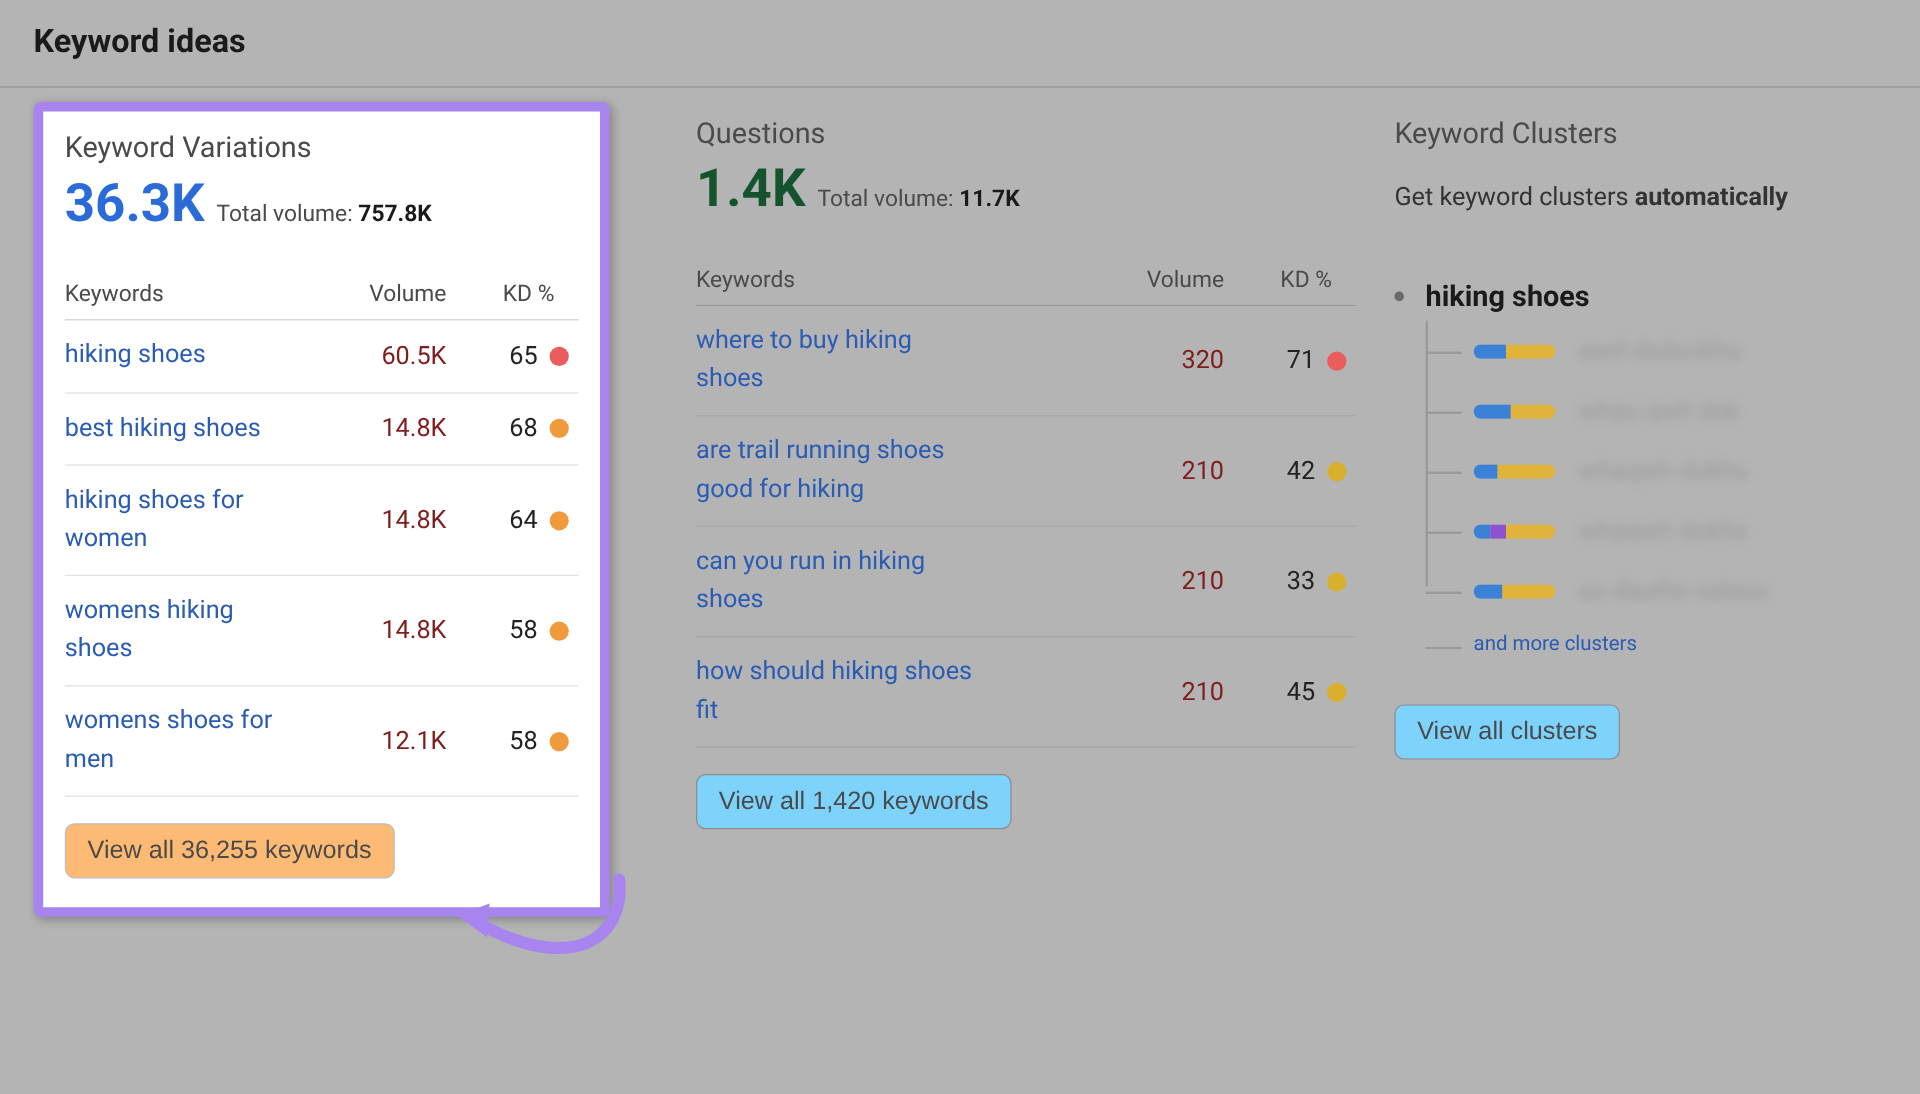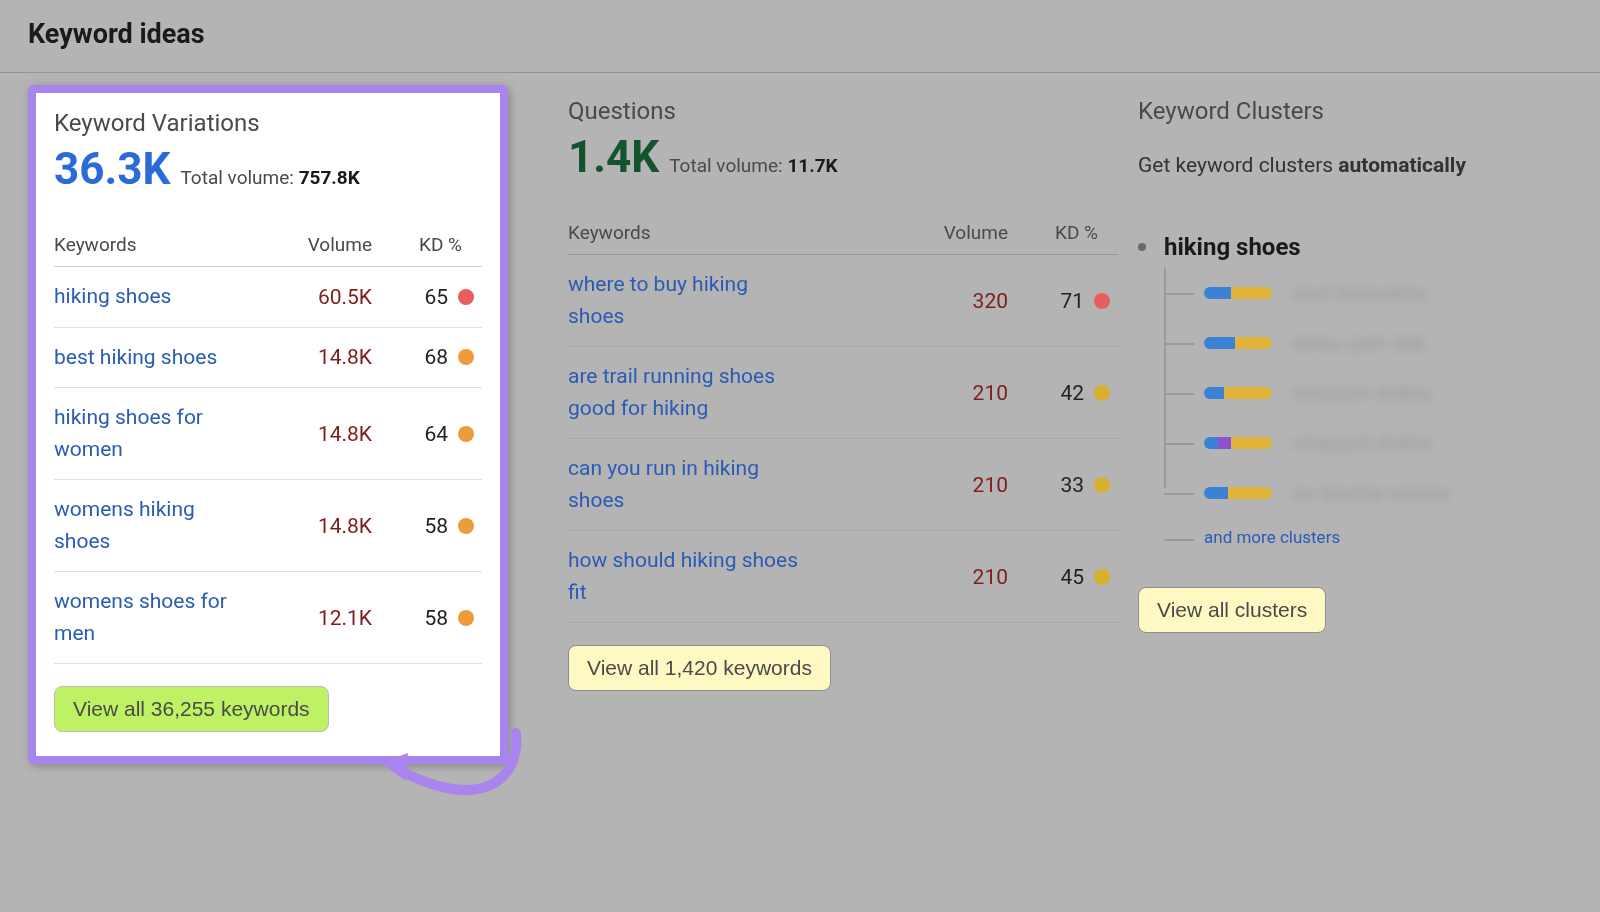--- a/index.html
+++ b/index.html
@@ -21,21 +21,21 @@
     color: #1a1a1a;
   }
   .hr {
     border: none;
     border-top: 1px solid #949494;
     margin: 0 -28px;
   }
   .grid {
     display: grid;
     grid-template-columns: 530px 570px 1fr;
-    gap: 0;
+    gap: 12px;
     padding-top: 24px;
   }
   .panel { padding: 0 10px; }
   .panel-title {
     font-size: 24px;
     color: #4a4a4a;
     font-weight: 400;
     margin-bottom: 6px;
   }
   .big-count {
@@ -79,40 +79,40 @@
     border-radius: 50%;
   }
   .dot.red    { background: #e95d5d; }
   .dot.orange { background: #ef9a3b; }
   .dot.yellow { background: #d8b02e; }
   .view-btn {
     display: inline-block;
     margin-top: 22px;
     font-size: 21px;
     color: #4a4a4a;
-    background: #fef9c3;
+    background: #7dd3fc;
     border: 1px solid #8c8c8c;
     border-radius: 8px;
     padding: 10px 18px;
     cursor: pointer;
   }
 
   
   .highlight-wrap {
     position: relative;
     background: #fff;
     border: 8px solid #a884ee;
     border-radius: 6px;
     padding: 16px 18px 24px 18px;
     margin: -12px 40px 0 -10px;
     box-shadow: 2px 2px 8px rgba(0,0,0,0.25);
   }
   .highlight-wrap .row { border-bottom: 1px solid #e2e2e2; }
   .highlight-wrap .tablehead { border-bottom: 1px solid #ccc; }
-  .highlight-wrap .view-btn { background: #bef264; border-color: #bdbdbd; }
+  .highlight-wrap .view-btn { background: #fdba74; border-color: #bdbdbd; }
   .arrow {
     position: absolute;
     left: 340px;
     top: 630px;
     pointer-events: none;
   }
 
   
   .clusters-sub {
     font-size: 21px;

